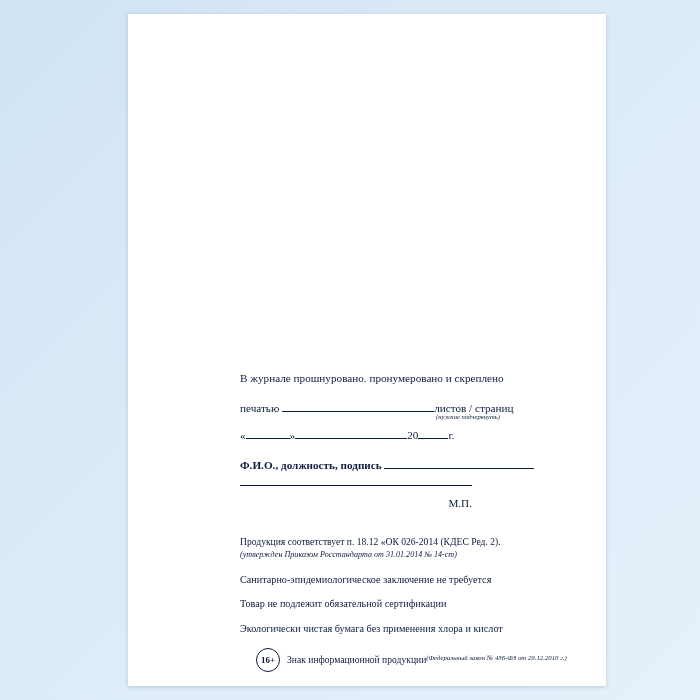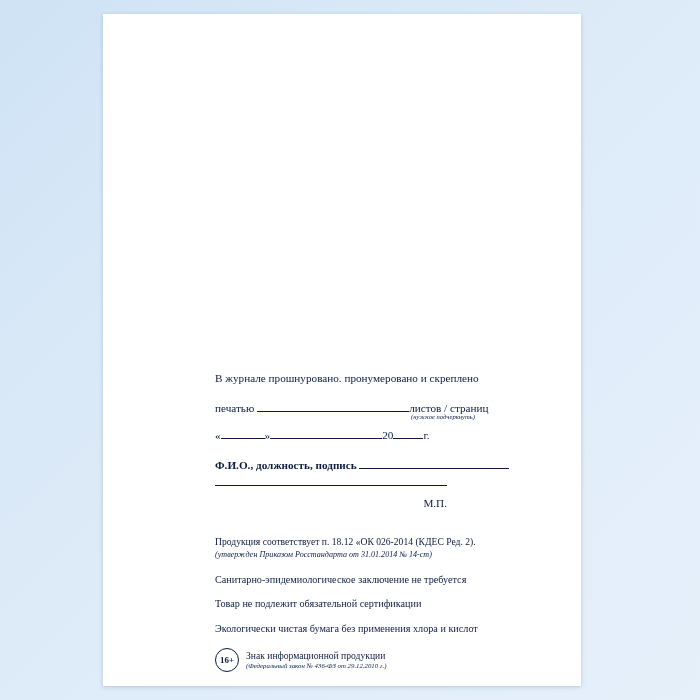--- a/index.html
+++ b/index.html
@@ -14,21 +14,21 @@
     overflow: hidden;
   }
   .canvas {
     position: relative;
     width: 700px;
     height: 700px;
     background: linear-gradient(135deg, #cfe3f5 0%, #dceaf8 40%, #e6f0fb 100%);
   }
   .page {
     position: absolute;
-    left: 103px;
+    left: 128px;
     top: 14px;
     width: 478px;
     height: 672px;
     background: #ffffff;
     box-shadow: 0 1px 4px rgba(60,90,120,0.25);
   }
   .content {
     position: absolute;
     left: 112px;
     right: 30px;
@@ -123,24 +123,25 @@
     height: 22px;
     border: 1.3px solid #0d1b3e;
     border-radius: 50%;
     display: flex;
     align-items: center;
     justify-content: center;
     font-size: 9px;
     font-weight: bold;
     color: #0d1b3e;
     flex: 0 0 auto;
+    margin-left: 16px;
   }
   .age-texts {
     display: flex;
-    flex-direction: column;
+    flex-direction: row;
     line-height: 1.25;
   }
   .age-main {
     font-size: 9.6px;
     color: #0d1b3e;
   }
   .age-sub {
     font-size: 6.8px;
     font-style: italic;
     color: #0d1b3e;

